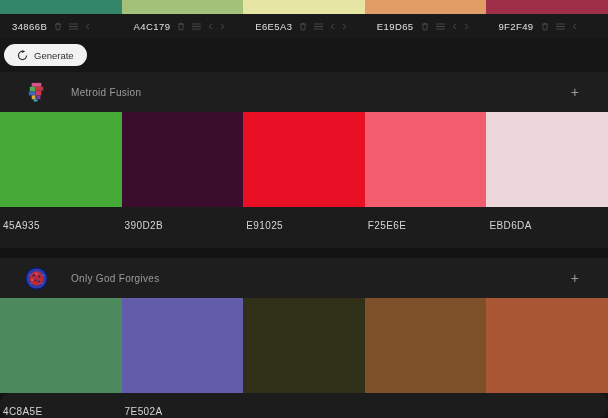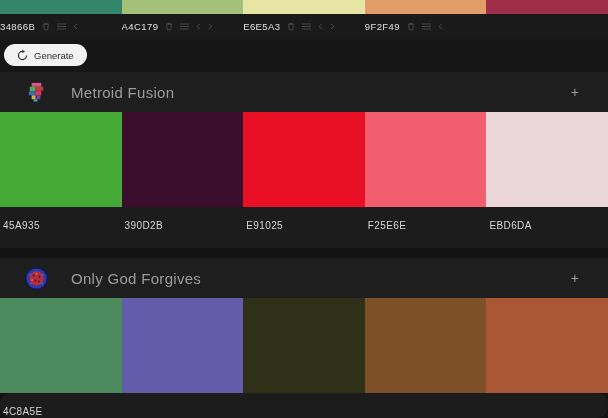--- a/index.html
+++ b/index.html
@@ -9,41 +9,41 @@
     background:var(--page-bg,#131314);
     color:#ddd;
     -webkit-font-smoothing:antialiased;
   }
   .app { width:608px; height:418px; display:flex; flex-direction:column; overflow:hidden; }
 
   
   .top-strip { height:14px; display:flex; }
   .top-strip .sw { flex:1 1 0; }
   .top-bar { height:24px; background:var(--bar-bg,#1a1a1b); display:flex; align-items:center; }
-  .top-cell { width:20%; height:100%; display:flex; align-items:center; padding-left:0; gap:7px; overflow:hidden; }
+  .top-cell { width:20%; height:100%; display:flex; align-items:center; padding-left:12px; gap:7px; overflow:hidden; }
   .hex-sm { font-size:9.5px; letter-spacing:.4px; color:#e0e0e0; white-space:nowrap; }
   .mini-icons { display:flex; align-items:center; gap:7px; opacity:.38; }
   .mini-icons svg { display:block; }
 
   
   .toolbar { height:34px; background:#161617; display:flex; align-items:center; padding-left:4px; }
   .gen-btn {
     display:inline-flex; align-items:center; gap:6px;
     height:22px; padding:0 13px; border:none; border-radius:11px;
     background:var(--button-bg,#f2f2f2); color:var(--button-text,#2e2e2e);
     font-family:"Liberation Sans",sans-serif; font-size:9.5px; font-weight:500;
     cursor:pointer;
   }
   .gen-btn svg { display:block; }
 
   
   .card-header { height:40px; background:var(--card-bg,#1e1e1f); display:flex; align-items:center; position:relative; }
   .thumb { width:25px; height:25px; margin-left:24px; flex:0 0 auto; }
   .thumb svg { display:block; }
-  .card-title { margin-left:22px; font-size:15px; letter-spacing:.3px; color:var(--title-text,#9c9c9c); }
+  .card-title { margin-left:22px; font-size:10px; letter-spacing:.3px; color:var(--title-text,#9c9c9c); }
   .add-btn {
     position:absolute; right:25px; top:50%; transform:translateY(-50%);
     background:none; border:none; color:#9a9a9a; font-size:14px; line-height:1;
     font-family:"Liberation Sans",sans-serif; cursor:pointer; padding:2px 4px;
   }
   .swatch-row { height:95px; display:flex; }
   .swatch-row .sw { flex:1 1 0; }
   .label-row { background:#1c1c1d; display:flex; }
   .label-row.r1 { height:41px; }
   .label-row.r2 { height:25px;border-radius:11px; }
@@ -92,20 +92,37 @@
         <svg width="5" height="7" viewBox="0 0 5 7">
             <path d="M4 1 1 3.5 4 6" fill="none" stroke="#999" stroke-width=".9"></path>
           </svg>
         <svg width="5" height="7" viewBox="0 0 5 7">
             <path d="M1 1 4 3.5 1 6" fill="none" stroke="#999" stroke-width=".9"></path>
           </svg>
       </span>
     </div>
     <div class="top-cell">
       <span class="hex-sm">E6E5A3</span>
+      <span class="mini-icons">
+        <svg width="8" height="9" viewBox="0 0 8 9">
+            <path d="M1 2.2h6M2.8 2.2V1.4h2.4v.8M1.8 2.2l.4 5.6h3.6l.4-5.6" fill="none" stroke="#999" stroke-width=".9"></path>
+          </svg>
+        <svg width="9" height="7" viewBox="0 0 9 7">
+            <path d="M0 1h9M0 3.5h9M0 6h9" stroke="#999" stroke-width=".9"></path>
+          </svg>
+        <svg width="5" height="7" viewBox="0 0 5 7">
+            <path d="M4 1 1 3.5 4 6" fill="none" stroke="#999" stroke-width=".9"></path>
+          </svg>
+        <svg width="5" height="7" viewBox="0 0 5 7">
+            <path d="M1 1 4 3.5 1 6" fill="none" stroke="#999" stroke-width=".9"></path>
+          </svg>
+      </span>
+    </div>
+    <div class="top-cell">
+      <span class="hex-sm">E19D65</span>
       <span class="mini-icons">
         <svg width="8" height="9" viewBox="0 0 8 9">
             <path d="M1 2.2h6M2.8 2.2V1.4h2.4v.8M1.8 2.2l.4 5.6h3.6l.4-5.6" fill="none" stroke="#999" stroke-width=".9"></path>
           </svg>
         <svg width="9" height="7" viewBox="0 0 9 7">
             <path d="M0 1h9M0 3.5h9M0 6h9" stroke="#999" stroke-width=".9"></path>
           </svg>
         <svg width="5" height="7" viewBox="0 0 5 7">
             <path d="M4 1 1 3.5 4 6" fill="none" stroke="#999" stroke-width=".9"></path>
           </svg>
@@ -196,15 +213,16 @@
   </div>
   <div class="swatch-row">
     <div class="sw" style="background-color: rgb(76, 138, 94);"></div>
     <div class="sw" style="background-color: rgb(99, 92, 170);"></div>
     <div class="sw" style="background-color: rgb(48, 48, 24);"></div>
     <div class="sw" style="background-color: rgb(126, 80, 42);"></div>
     <div class="sw" style="background-color: rgb(169, 87, 52);"></div>
   </div>
   <div class="label-row r2">
     <div class="label-cell"><span class="hex-lg">4C8A5E</span></div>
+    <div class="label-cell"><span class="hex-lg">7E502A</span></div>
   </div>
 
 </div>
 
 </body></html>

